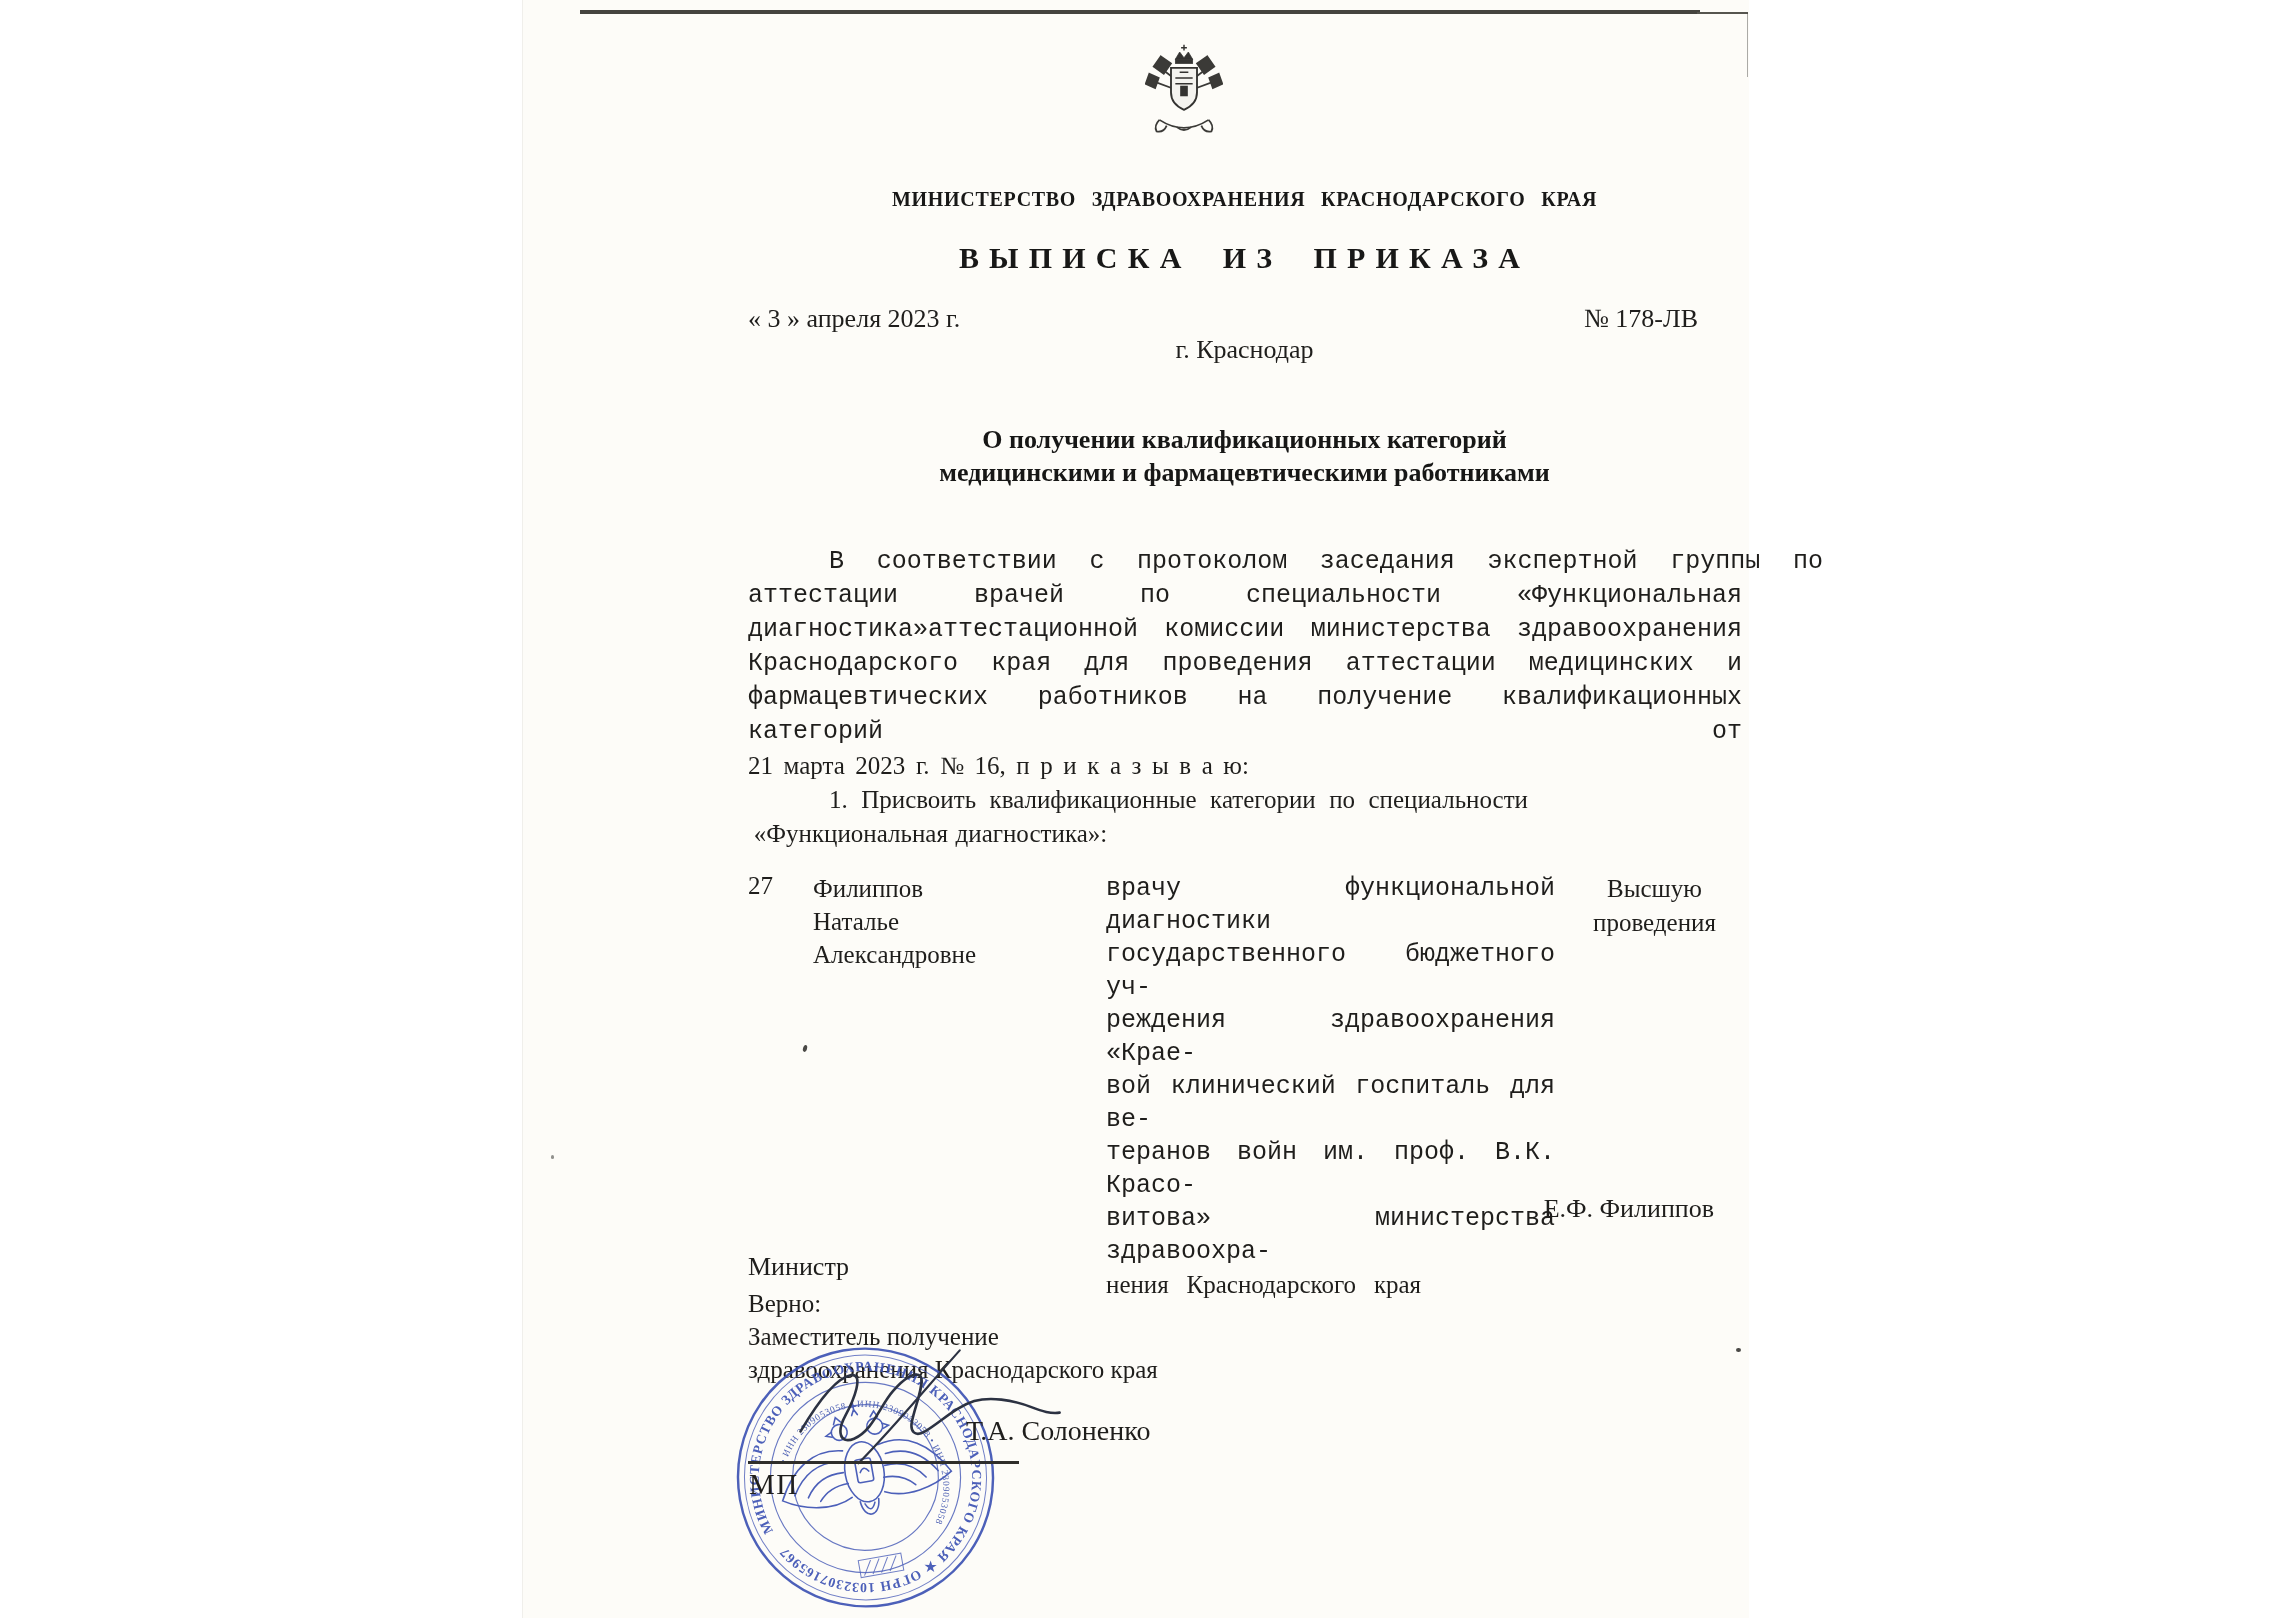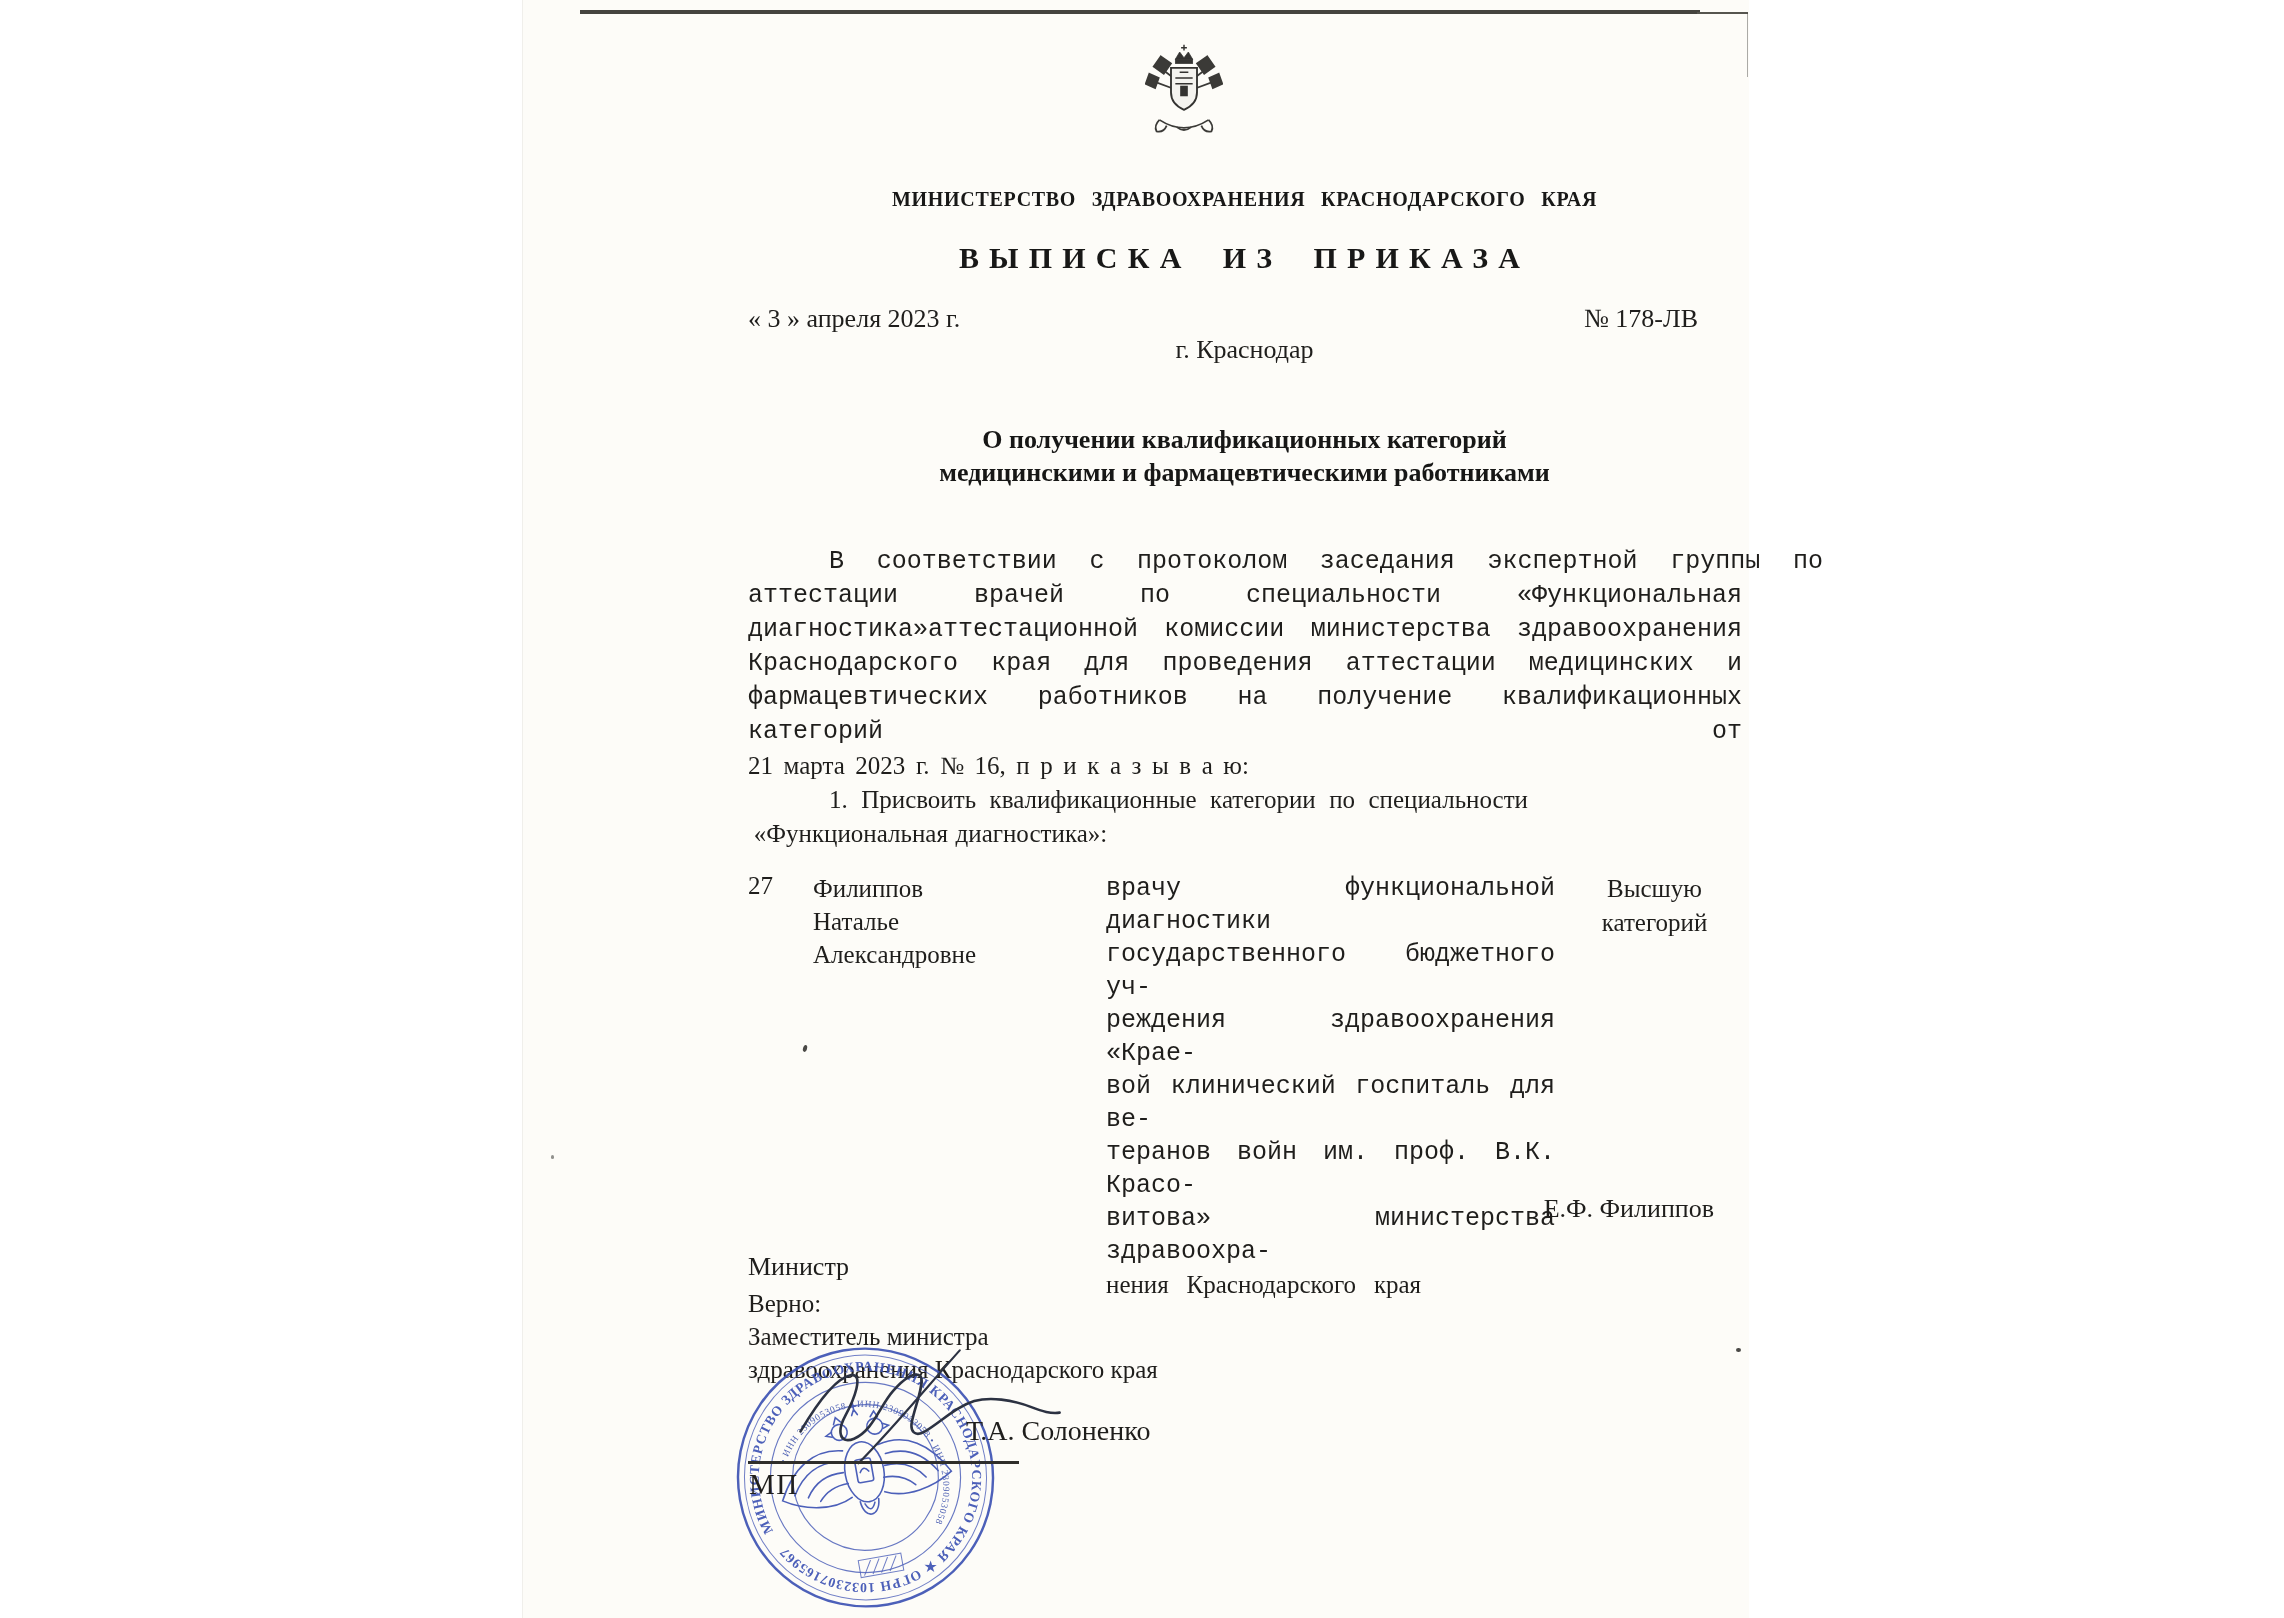--- a/index.html
+++ b/index.html
@@ -134,29 +134,29 @@
     <div class="just">государственного бюджетного уч-</div>
     <div class="just">реждения здравоохранения «Крае-</div>
     <div class="just">вой клинический госпиталь для  ве-</div>
     <div class="just">теранов войн  им. проф. В.К. Красо-</div>
     <div class="just">витова» министерства здравоохра-</div>
     <div class="ws16">нения Краснодарского края</div>
   </div>
 
   <div class="abs catcol">
     <div>Высшую</div>
-    <div>категорий</div>
+    <div>проведения</div>
   </div>
 
   <div class="abs minister">Министр</div>
   <div class="abs ministername">Е.Ф. Филиппов</div>
 
   <div class="abs verno">
     <div>Верно:</div>
-    <div>Заместитель министра</div>
+    <div>Заместитель получение</div>
     <div>здравоохранения Краснодарского края</div>
   </div>
 
   <svg class="abs sealwrap" viewBox="0 0 366 368">
     <g transform="rotate(-10 183 184)" stroke="#3e53b4" fill="none">
       <ellipse cx="183" cy="184" rx="177" ry="179" stroke-width="3.4"></ellipse>
       <ellipse cx="183" cy="184" rx="168" ry="170" stroke-width="1.4" opacity=".8"></ellipse>
       <circle cx="183" cy="184" r="132" stroke-width="1.6" opacity=".85"></circle>
       <circle cx="183" cy="184" r="101" stroke-width="1.6" opacity=".85"></circle>
       <defs>

